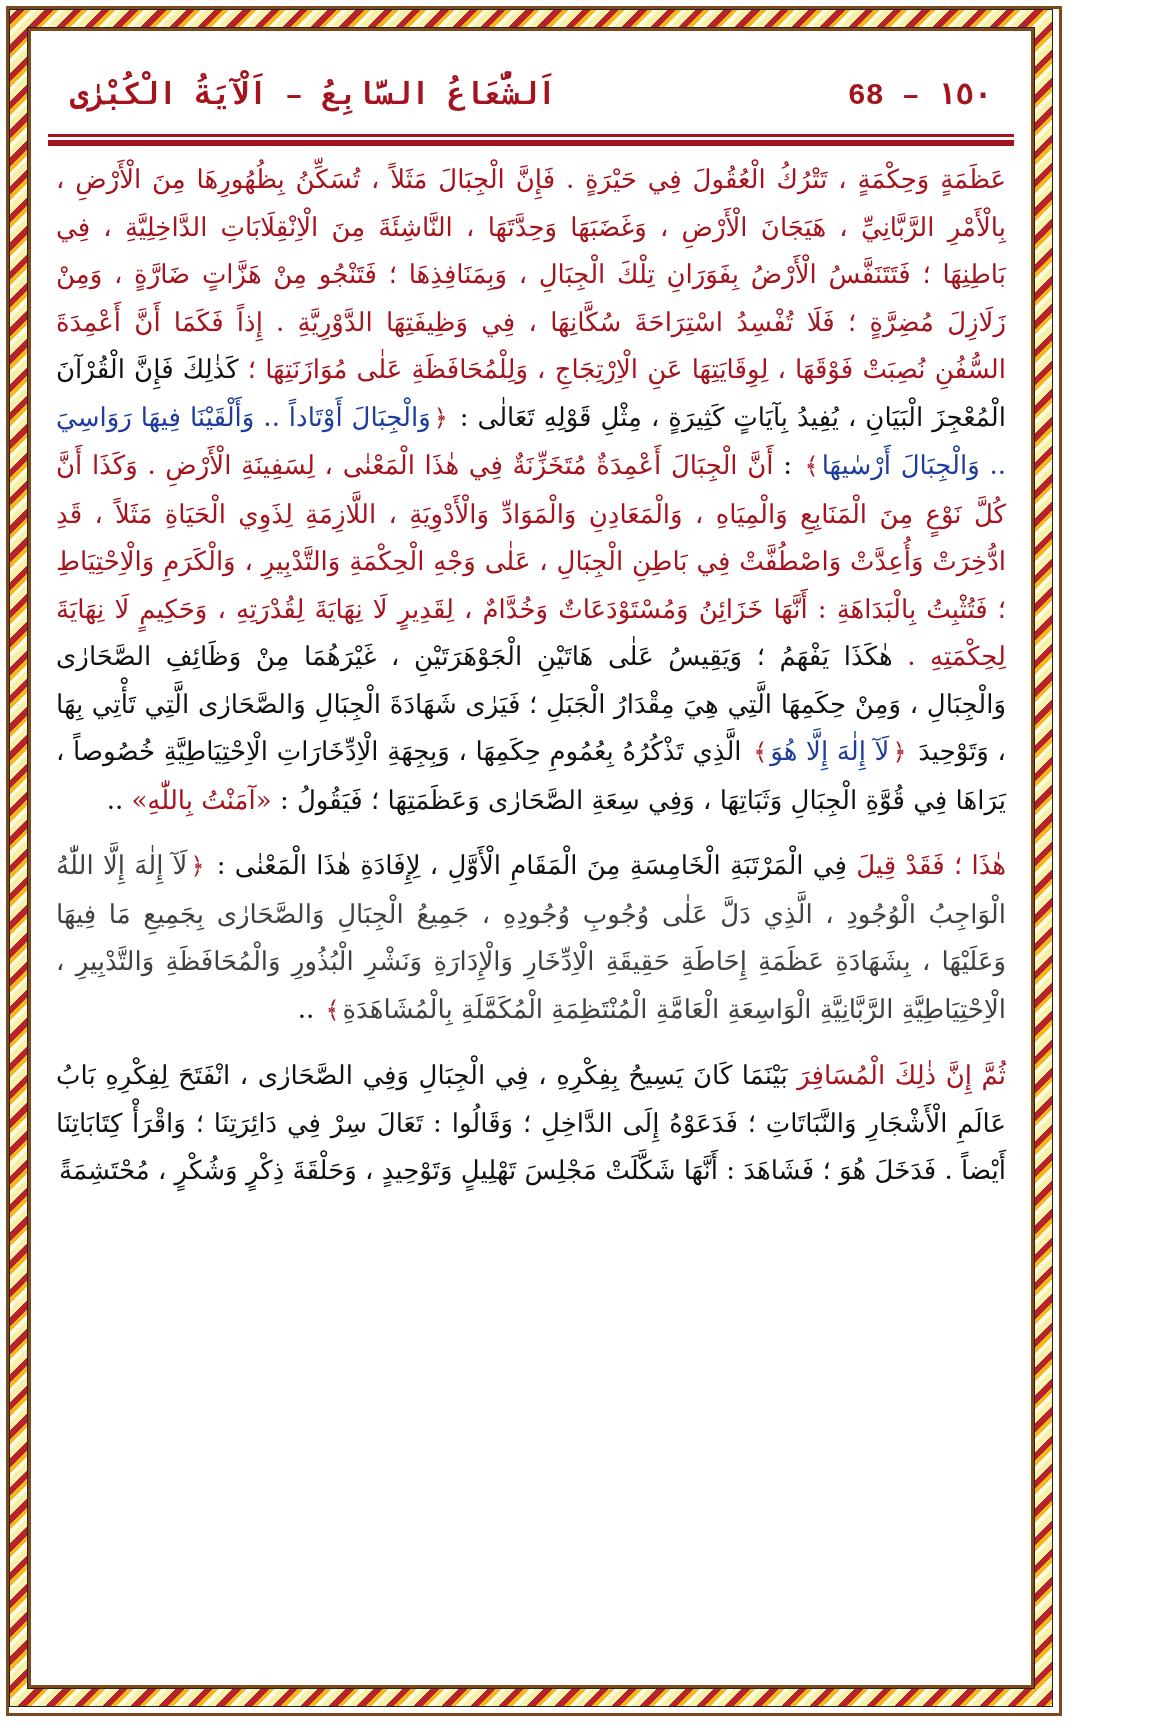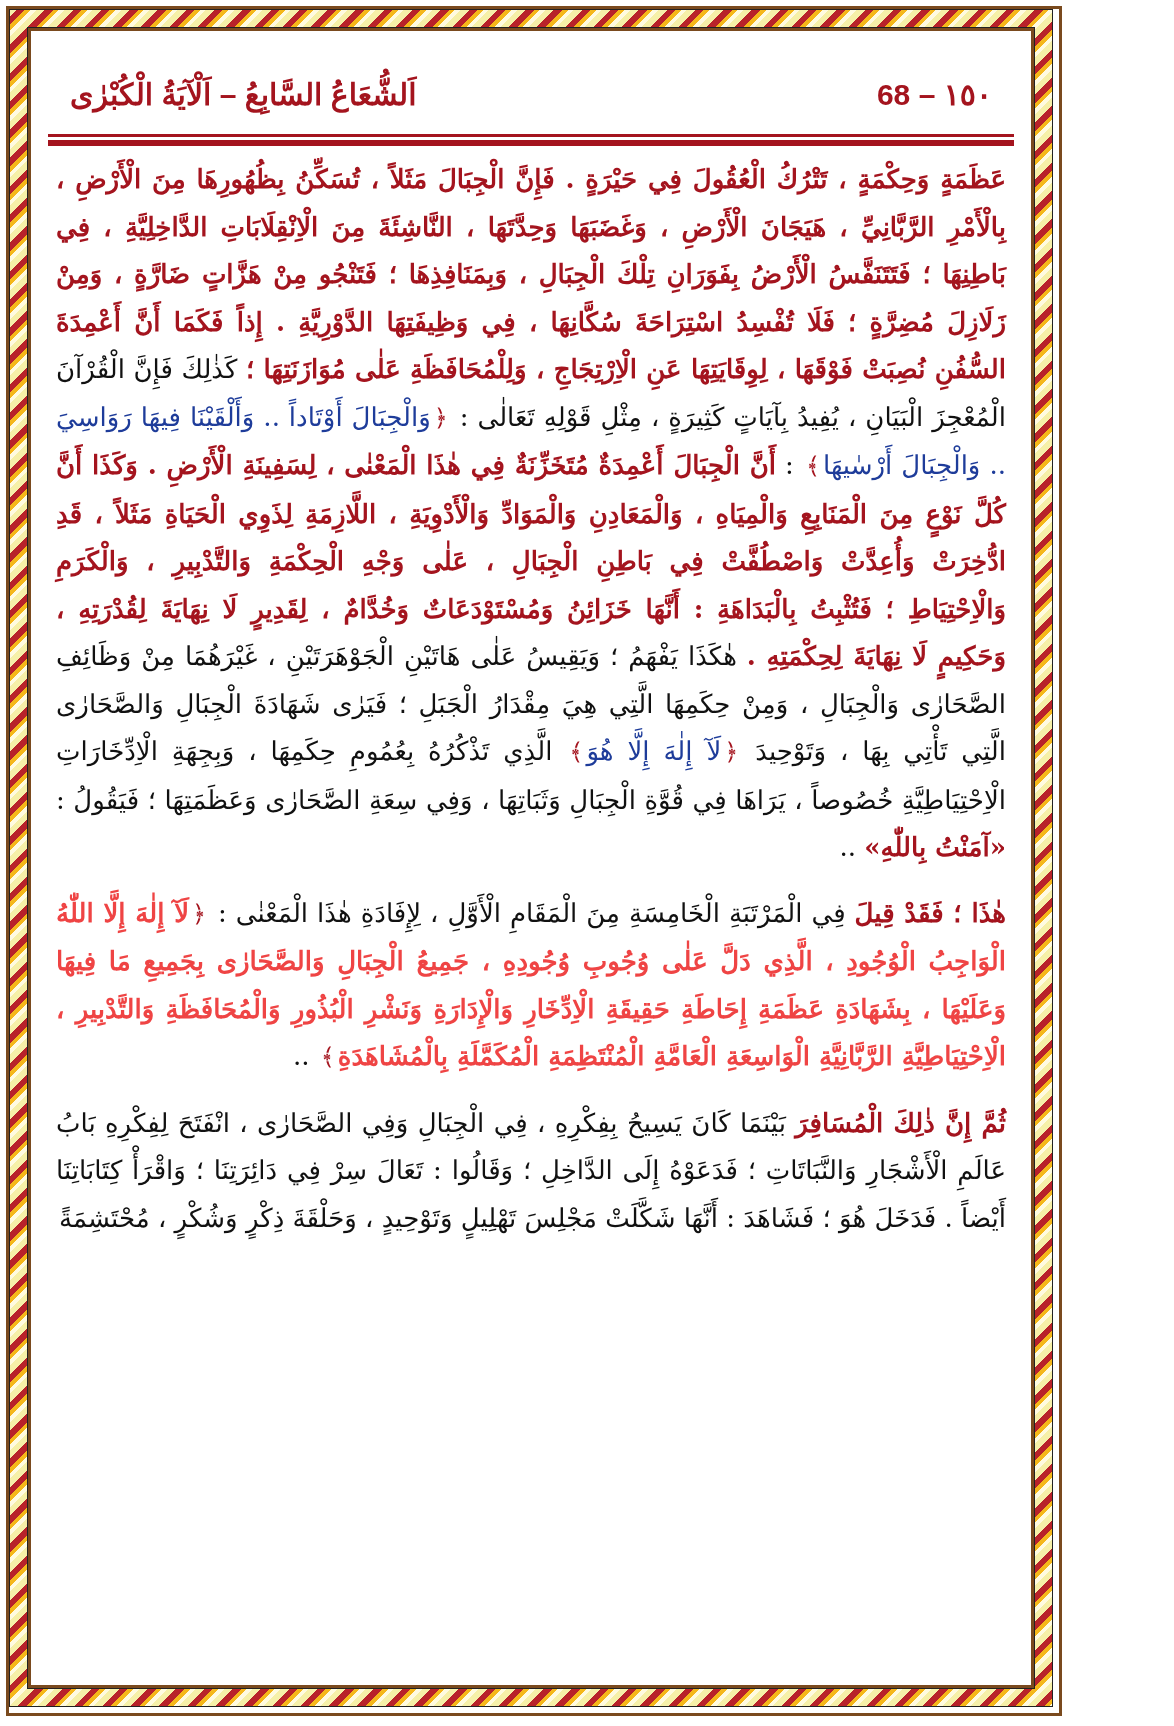--- a/index.html
+++ b/index.html
@@ -30,35 +30,35 @@
 
     .page {
       position: absolute; left: 48px; top: 60px; width: 966px; height: 1600px;
       direction: rtl;
     }
     .header {
       position: relative; height: 68px; display: flex; align-items: center; justify-content: space-between;
       padding: 0 22px;
     }
     .page-number, .page-title {
-      color: #a4141e; font-weight: bold; font-size: 30px; font-family: Liberation Sans, sans-serif;
+      color: #a4141e; font-weight: bold; font-size: 30px; font-family: Liberation Mono, monospace;
     }
     .rule-thin { height: 3px; background: #a4141e; margin: 6px 0 0 0; }
     .rule-thick { height: 6px; background: #a4141e; margin: 3px 0 0 0; }
 
     .body-text {
       margin-top: 10px; font-size: 26px; line-height: 47.5px; text-align: justify; text-align-last: right;
       color: #111; padding: 0 8px;
     }
     .body-text p { margin: 0; }
     .body-text p + p { margin-top: 18px; }
-    .red { color: #a4141e; font-weight: bold; }
+    .red { color: #a4141e; font-weight: normal; }
     .black { color: #111; }
     .blue { color: #1e3c9a; }
-    .red-quote { color: #ef4444; font-weight: bold; }
+    .red-quote { color: #404040; font-weight: normal; }
     .orn { color: #a4141e; font-size: 24px; padding: 0 3px; }
   </style>
 </head>
 <body>
 
 <div class="frame-outer"></div>
 <div class="chain"></div>
 <div class="chain-line-out"></div>
 <div class="frame-inner"></div>
 

